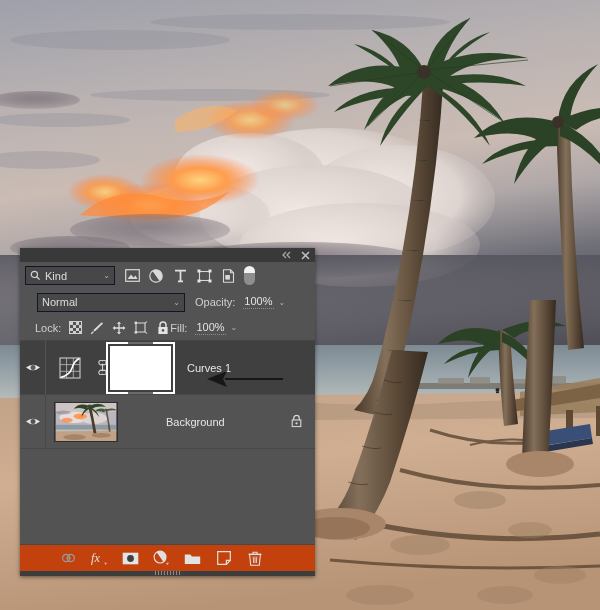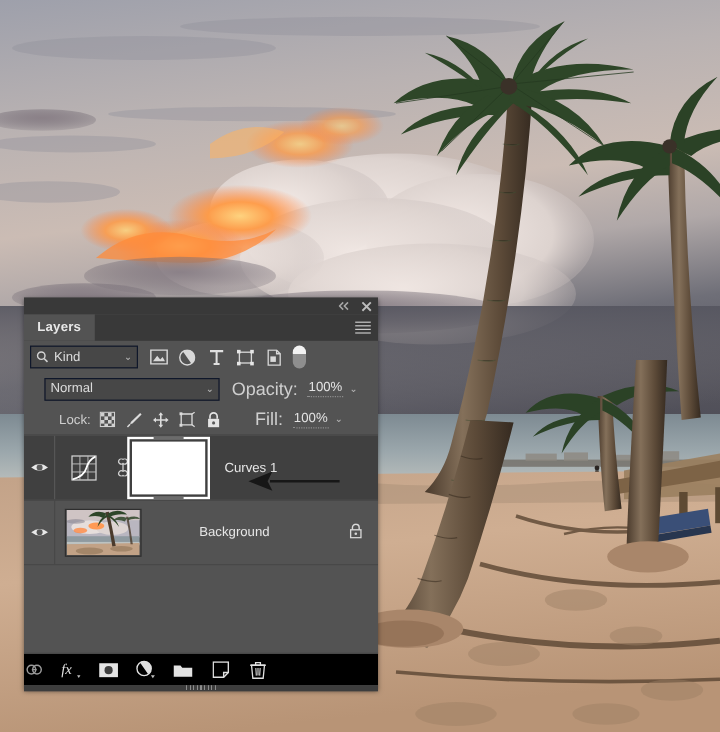--- a/index.html
+++ b/index.html
@@ -49,21 +49,21 @@
   .tab-menu {
     position: absolute; right: 6px; top: 50%; transform: translateY(-50%);
     width: 13px; display: flex; flex-direction: column; gap: 2px; cursor: pointer;
   }
   .tab-menu i { display: block; height: 1px; background: #c9c9c9; }
 
   
   .row { display: flex; align-items: center; flex: none; }
   .filter-row { height: 27px; padding: 0 4px 0 5px; gap: 0; }
   .mode-row   { height: 26px; padding: 0 17px; }
-  .lock-row   { height: 26px; padding: 0 5px; border-bottom: 1px solid #454545; justify-content: center; }
+  .lock-row   { height: 26px; padding: 0 15px; border-bottom: 1px solid #454545; }
 
   
   .select {
     background: #474747; border: 1px solid #0f172a;
     height: 19px; display: flex; align-items: center;
     color: #dcdcdc; font-size: 11px; padding: 0 4px; position: relative;
   }
   .select .caret { margin-left: auto; color: #b2b2b2; font-size: 8px; padding-left: 6px; }
   .kind-select { width: 90px; }
   .kind-select .lbl { margin-left: 4px; }
@@ -77,21 +77,21 @@
     width: 24px; height: 22px; display: flex;
     align-items: center; justify-content: center; cursor: pointer;
   }
   .toggle-pill {
     width: 11px; height: 19px; border-radius: 6px;
     background: linear-gradient(#f2f2f2 0 38%, #8e8e8e 38% 100%);
     margin-left: 4px; cursor: pointer; flex: none;
   }
 
   
-  .field-label { color: #cfcfcf; font-size: 15px; }
+  .field-label { color: #cfcfcf; font-size: 11px; }
   .numfield {
     color: #e3e3e3; font-size: 11px;
     border-bottom: 1px dotted #8d8d8d; padding: 0 1px 1px 1px; cursor: pointer;
   }
   .mini-caret { color: #b2b2b2; font-size: 8px; margin-left: 5px; cursor: pointer; }
 
   .lock-label { color: #cfcfcf; margin-right: 7px; }
   .lockicons { display: flex; align-items: center; gap: 8px; }
   .lockicon { width: 14px; height: 14px; display: flex; align-items: center; justify-content: center; cursor: pointer; }
 
@@ -134,22 +134,22 @@
     border: 1px solid #2e2e2e; overflow: hidden; position: relative; cursor: pointer;
   }
 
   .row-lock { position: absolute; right: 13px; top: 50%; transform: translateY(-50%); cursor: pointer; }
 
   
   .cursor-arrow { position: absolute; left: 185px; top: 28px; pointer-events: none; }
 
   
   .panel-footer {
-    height: 27px; background: #000000; border-top: 1px solid #484848;
-    display: flex; align-items: center; justify-content: flex-start;
+    height: 27px; background: #c2410c; border-top: 1px solid #484848;
+    display: flex; align-items: center; justify-content: center;
     gap: 14px; padding-right: 12px; flex: none;
   }
   .fbtn { width: 17px; height: 17px; display: flex; align-items: center; justify-content: center; cursor: pointer; position: relative; }
 
   .grip {
     position: absolute; left: 50%; transform: translateX(-50%);
     bottom: 1px; width: 26px; height: 4px;
     background: repeating-linear-gradient(90deg,#8c8c8c 0 1px,transparent 1px 3px);
   }
   .panel-bottom-edge { height: 5px; background: #3d3d3d; flex: none; position: relative; }
@@ -392,31 +392,20 @@
           <path d="M4 1 L1 4 L4 7 M8 1 L5 4 L8 7" stroke="#a6a6a6" stroke-width="1.3" fill="none"></path>
         </svg>
     </span>
     <span class="tb-btn" title="Close">
       <svg width="9" height="9" viewBox="0 0 9 9">
           <path d="M1 1 L8 8 M8 1 L1 8" stroke="#bdbdbd" stroke-width="1.6" fill="none"></path>
         </svg>
     </span>
   </div>
 
-  <div class="tab-strip">
-    <div class="tab">
-      <span>Layers</span>
-    </div>
-    <div class="tab-menu">
-        <i></i>
-        <i></i>
-        <i></i>
-        <i></i>
-      </div>
-  </div>
 
   <div class="row filter-row">
     <div class="select kind-select">
       <svg class="search-icon" width="11" height="11" viewBox="0 0 11 11">
         <circle cx="4.4" cy="4.4" r="3.1" stroke="#d2d2d2" stroke-width="1.2" fill="none"></circle>
         <path d="M6.7 6.7 L9.6 9.6" stroke="#d2d2d2" stroke-width="1.3"></path>
       </svg>
       <span class="lbl">Kind</span>
       <span class="caret">⌄</span>
     </div>
@@ -510,21 +499,21 @@
         </svg>
       </div>
       <div class="lockicon">
         <svg width="12" height="14" viewBox="0 0 12 14">
           <path d="M3 6 L3 4 a3 3 0 0 1 6 0 L9 6" stroke="#e4e4e4" stroke-width="1.4" fill="none"></path>
           <rect x="1.4" y="6" width="9.2" height="7" fill="#e4e4e4"></rect>
           <circle cx="6" cy="9.4" r="1.3" fill="#5a5a5a"></circle>
         </svg>
       </div>
     </div>
-    <span class="field-label" style="margin-left:28px;">Fill:</span>
+    <span class="field-label" style="">Fill:</span>
     <span class="numfield" style="margin-left:8px;">100%</span>
     <span class="mini-caret">⌄</span>
   </div>
 
   <div class="layer-list">
 
     <div class="layer-row selected">
       <div class="eye-cell">
         <svg width="16" height="11" viewBox="0 0 16 11">
           <path d="M1 5.5 Q8 0 15 5.5 Q8 11 1 5.5 Z" fill="#e8e8e8"></path>

